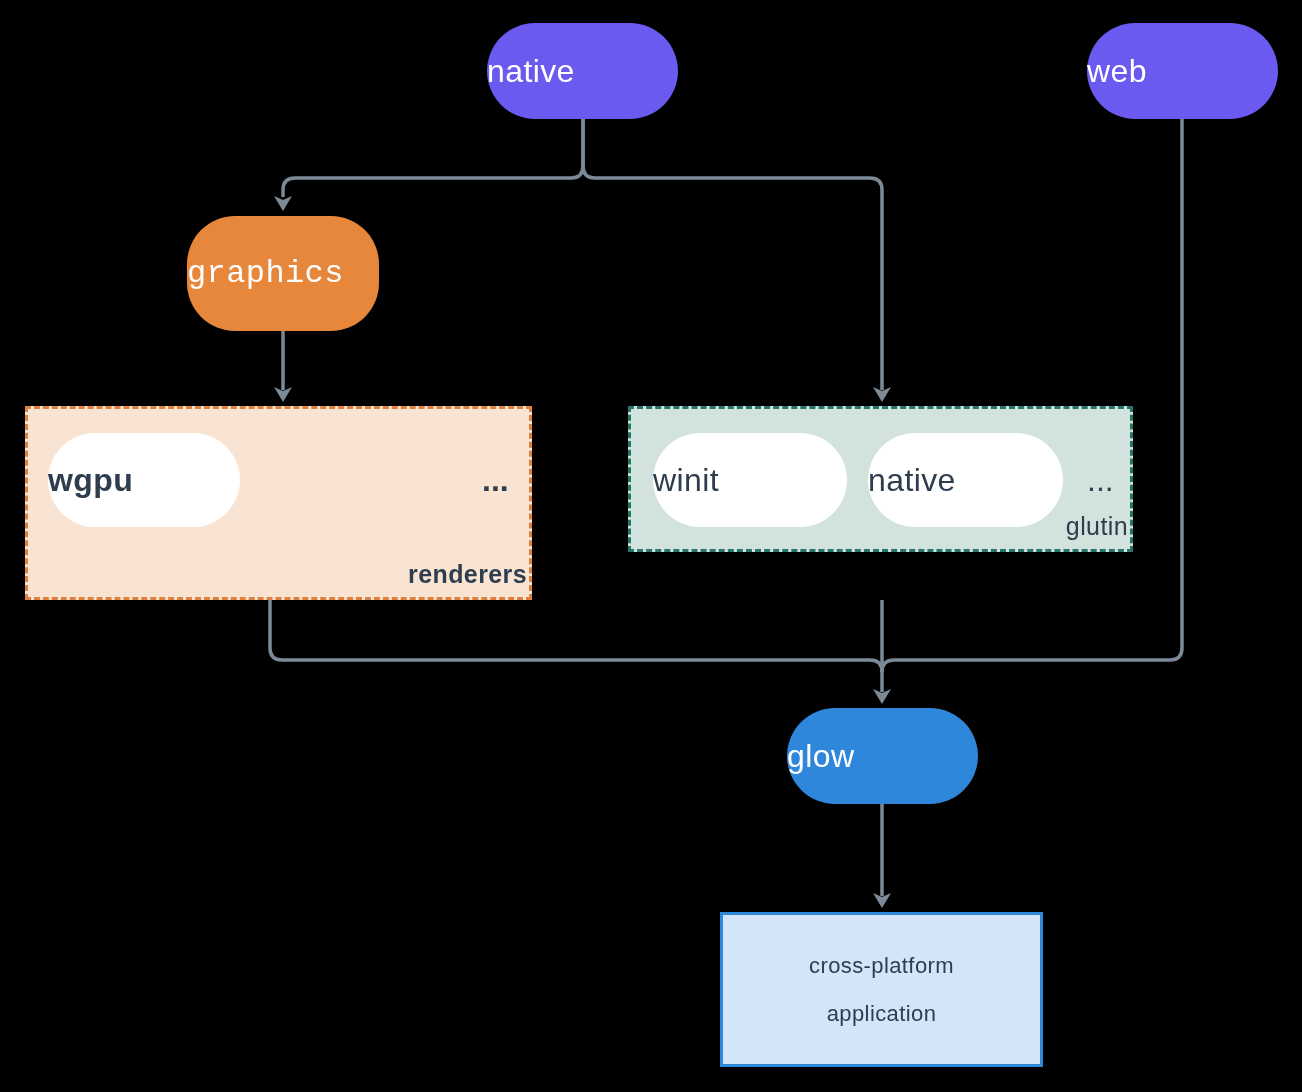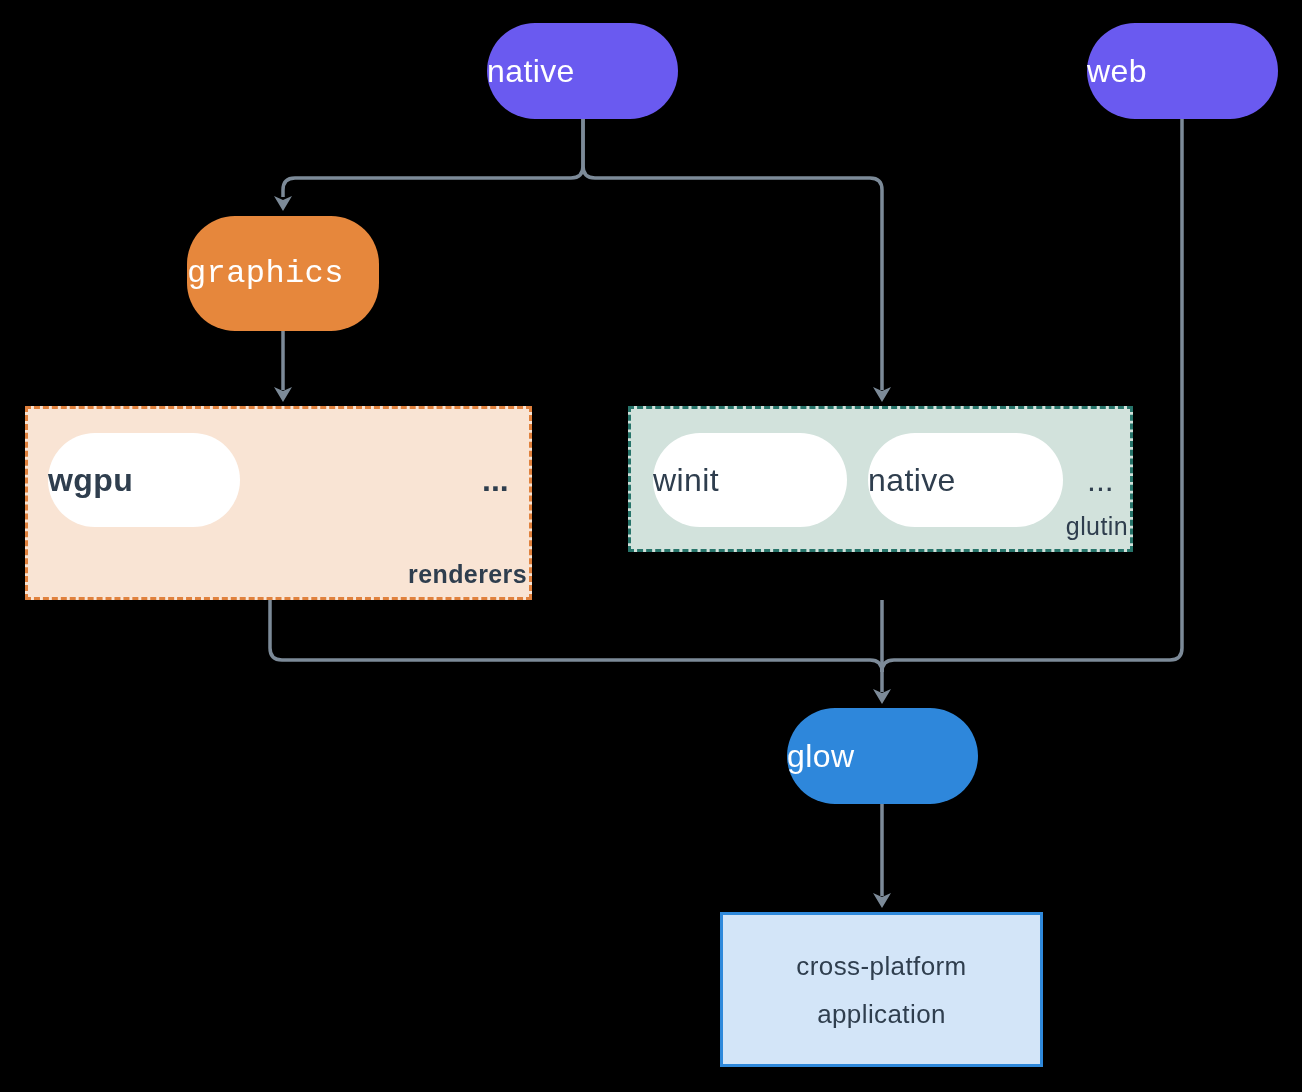--- a/index.html
+++ b/index.html
@@ -74,21 +74,21 @@
   .pos-glutin{left:237px;top:24px;width:195px;height:94px;}
   .pos-shells-more{left:456px;}
   .appbox{
     position:absolute;z-index:2;
     left:720px;top:912px;width:323px;height:155px;
     box-sizing:border-box;
     background:var(--app-bg);
     border:3px solid var(--app-border);
     display:flex;align-items:center;justify-content:center;
     text-align:center;
-    font-size:26px;line-height:48px;letter-spacing:0.4px;
+    font-size:22px;line-height:48px;letter-spacing:0.4px;
     color:var(--text-dark);
     padding:4px 32px;
   }
 </style>
 </head>
 <body>
 
 <div class="canvas">
 
   <svg class="edges" width="1302" height="1092" viewBox="0 0 1302 1092" aria-hidden="true">

